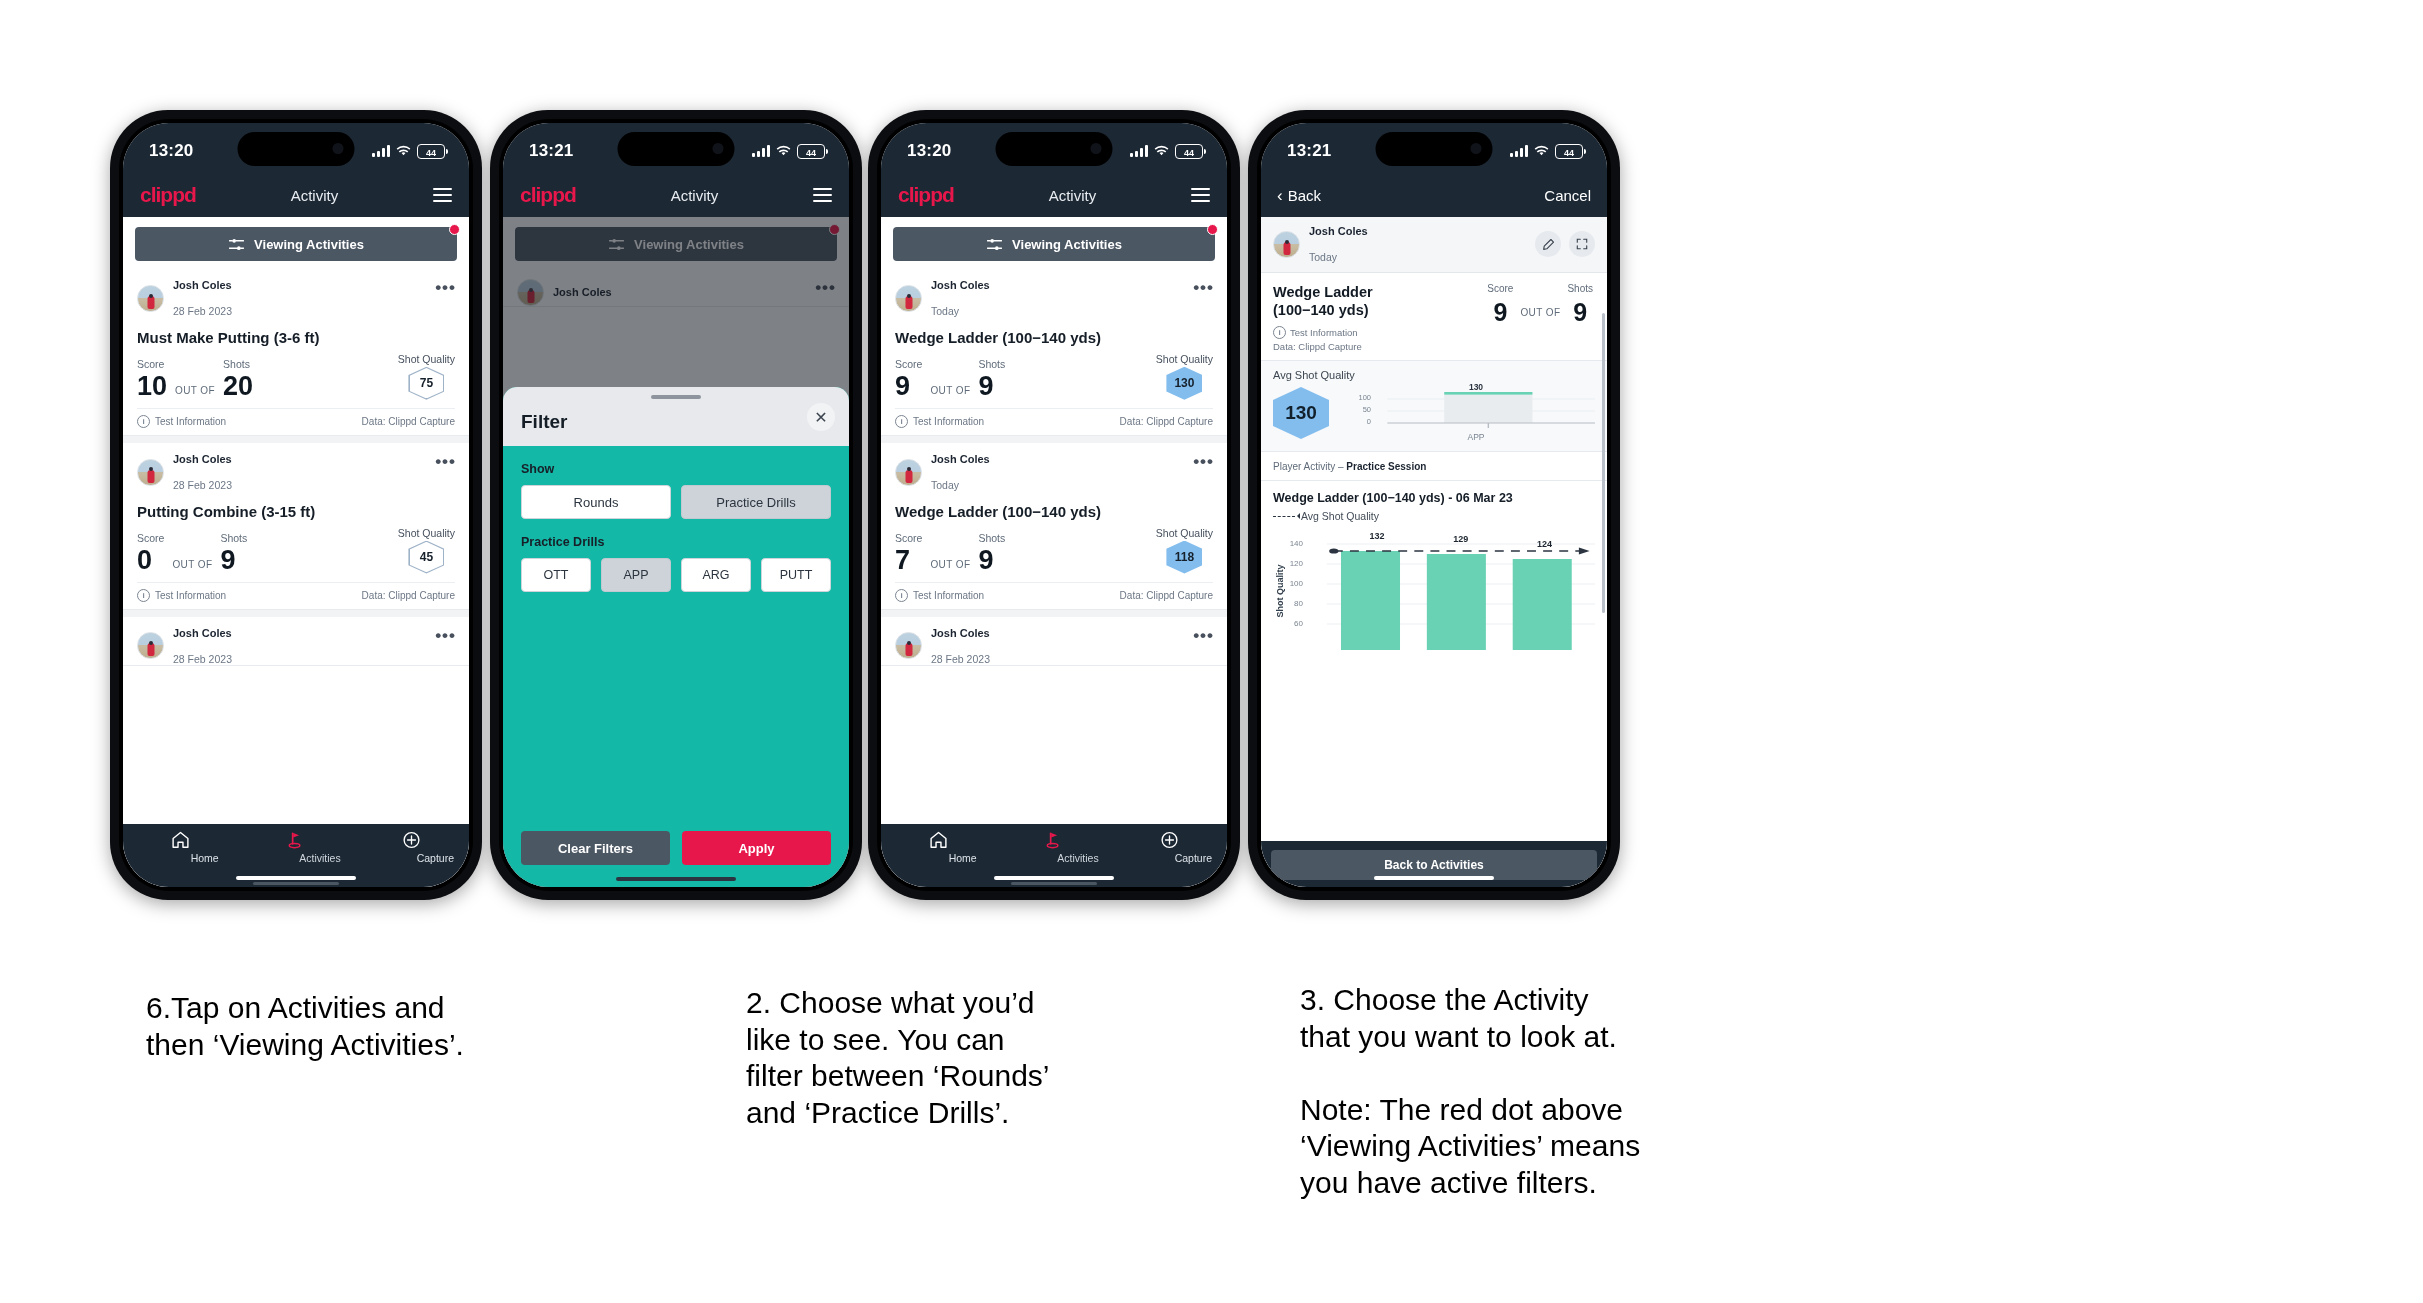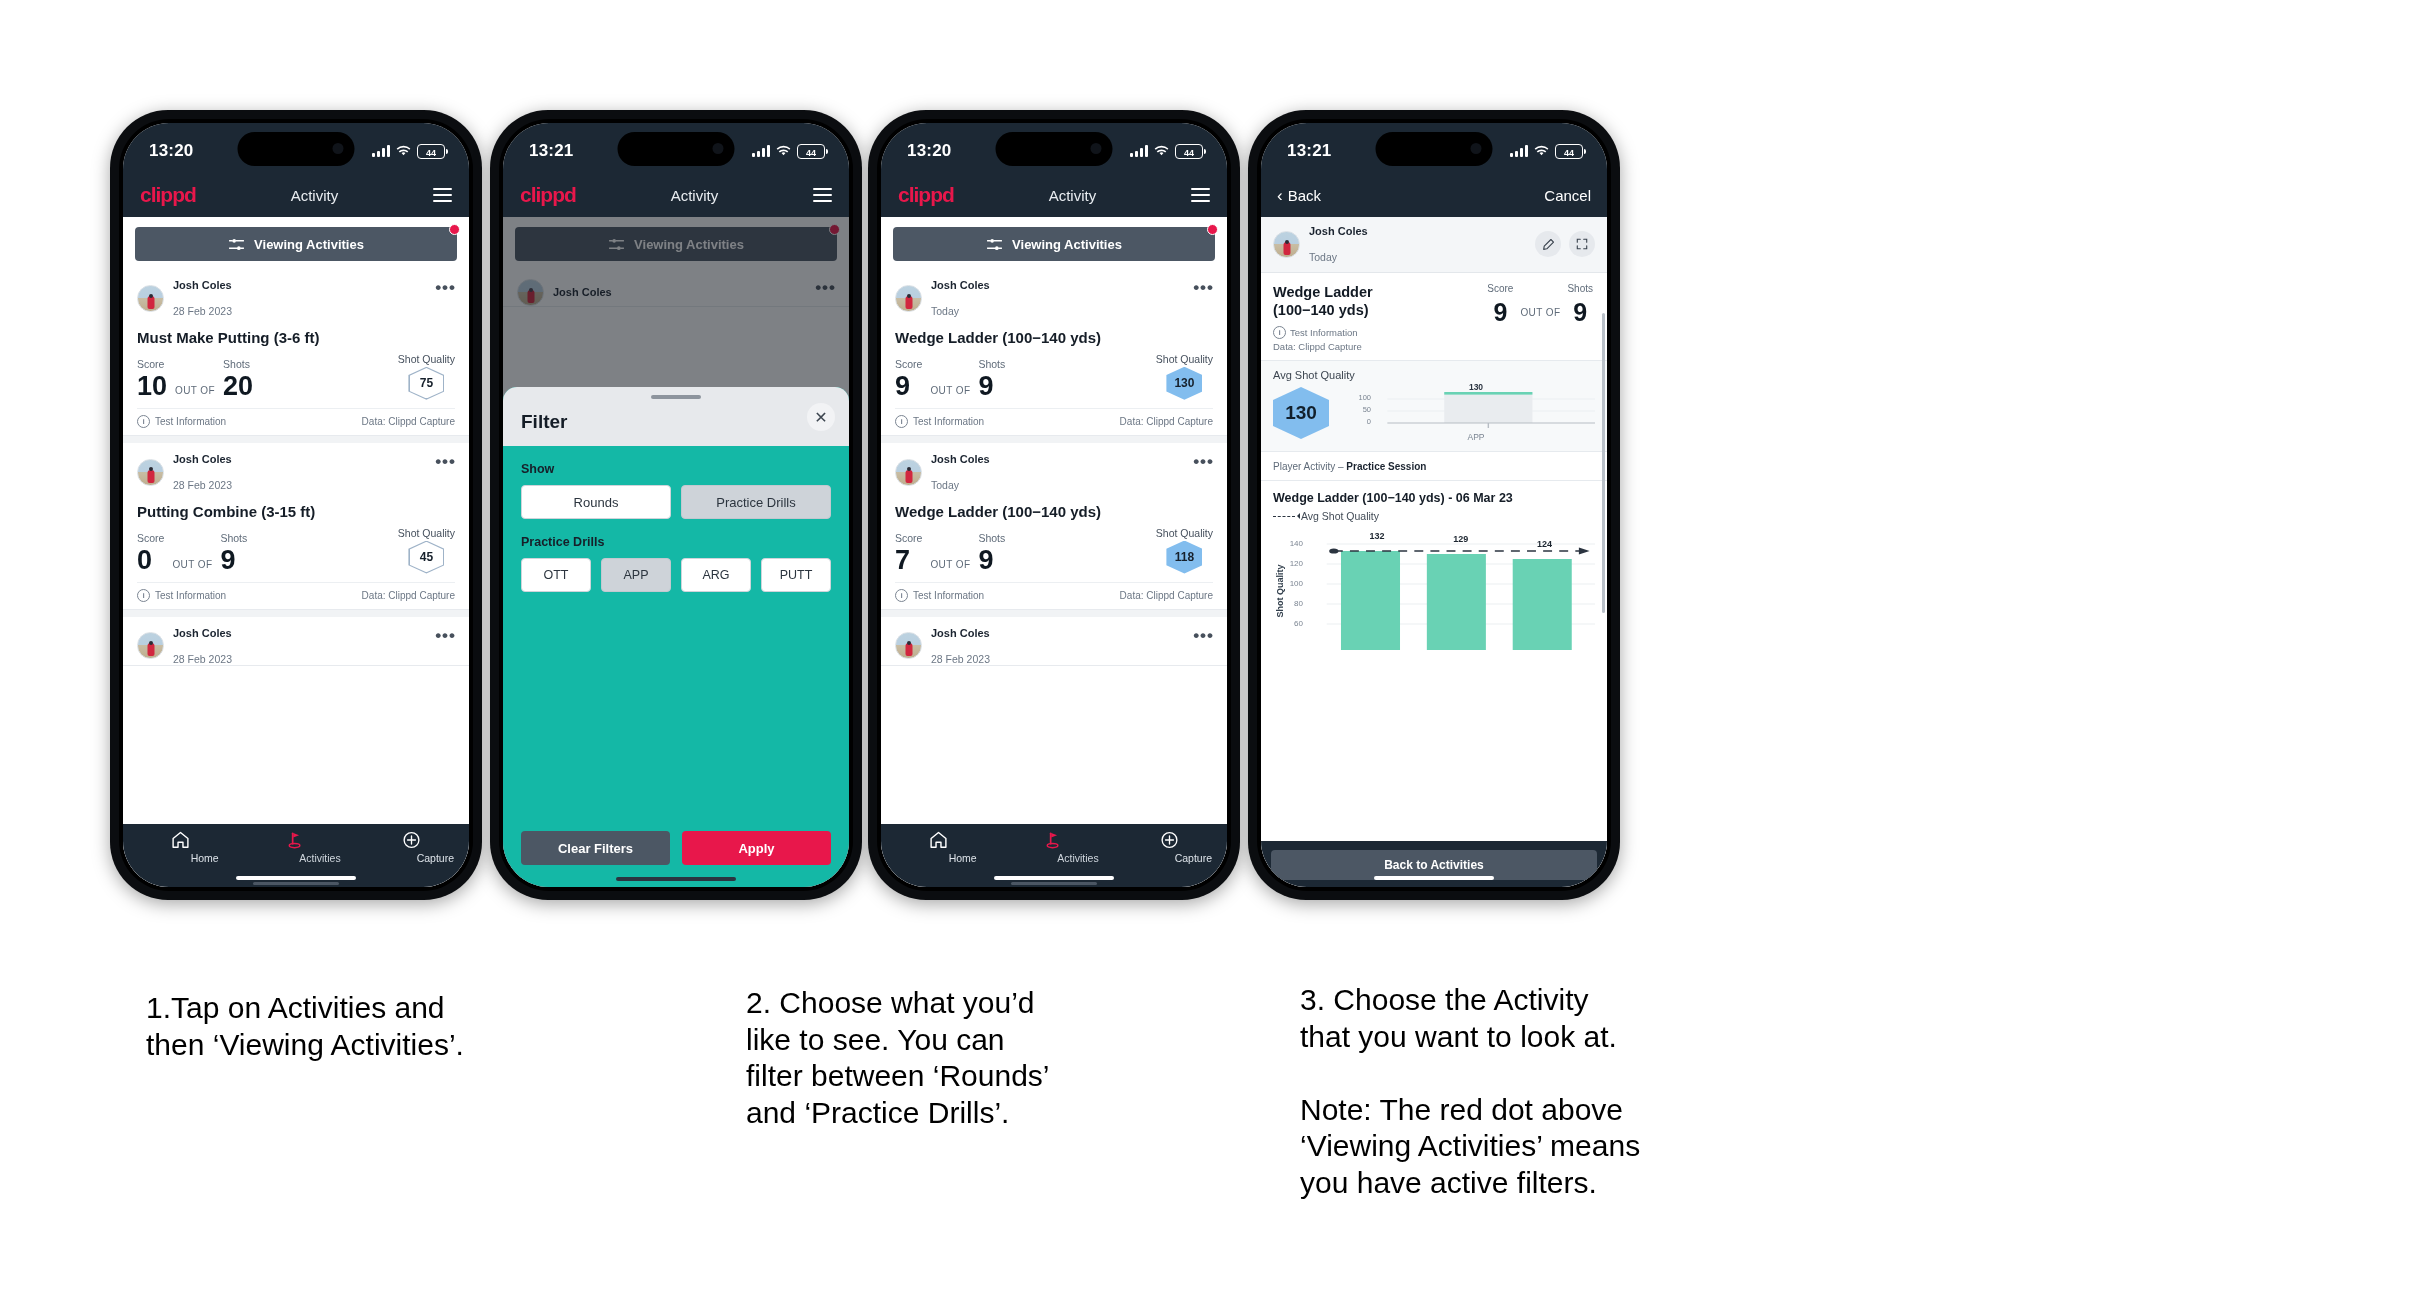--- a/index.html
+++ b/index.html
@@ -812,21 +812,21 @@
           <div class="navfooter4">
             <div class="backtoact">Back to Activities</div>
             <div class="homebar"></div>
           </div>
           <div class="scrollbar"></div>
         </div>
       </div>
     </div>
   </div>
 
-  <div class="caption" style="left:146px;top:990px;width:520px;">1.Tap on Activities and
+  <div class="caption" style="left:146px;top:990px;width:520px;">6.Tap on Activities and
 then ‘Viewing Activities’.</div>
   <div class="caption" style="left:746px;top:985px;width:500px;">2. Choose what you’d
 like to see. You can
 filter between ‘Rounds’
 and ‘Practice Drills’.</div>
   <div class="caption" style="left:1300px;top:982px;width:560px;">3. Choose the Activity
 that you want to look at.
 
 Note: The red dot above
 ‘Viewing Activities’ means

